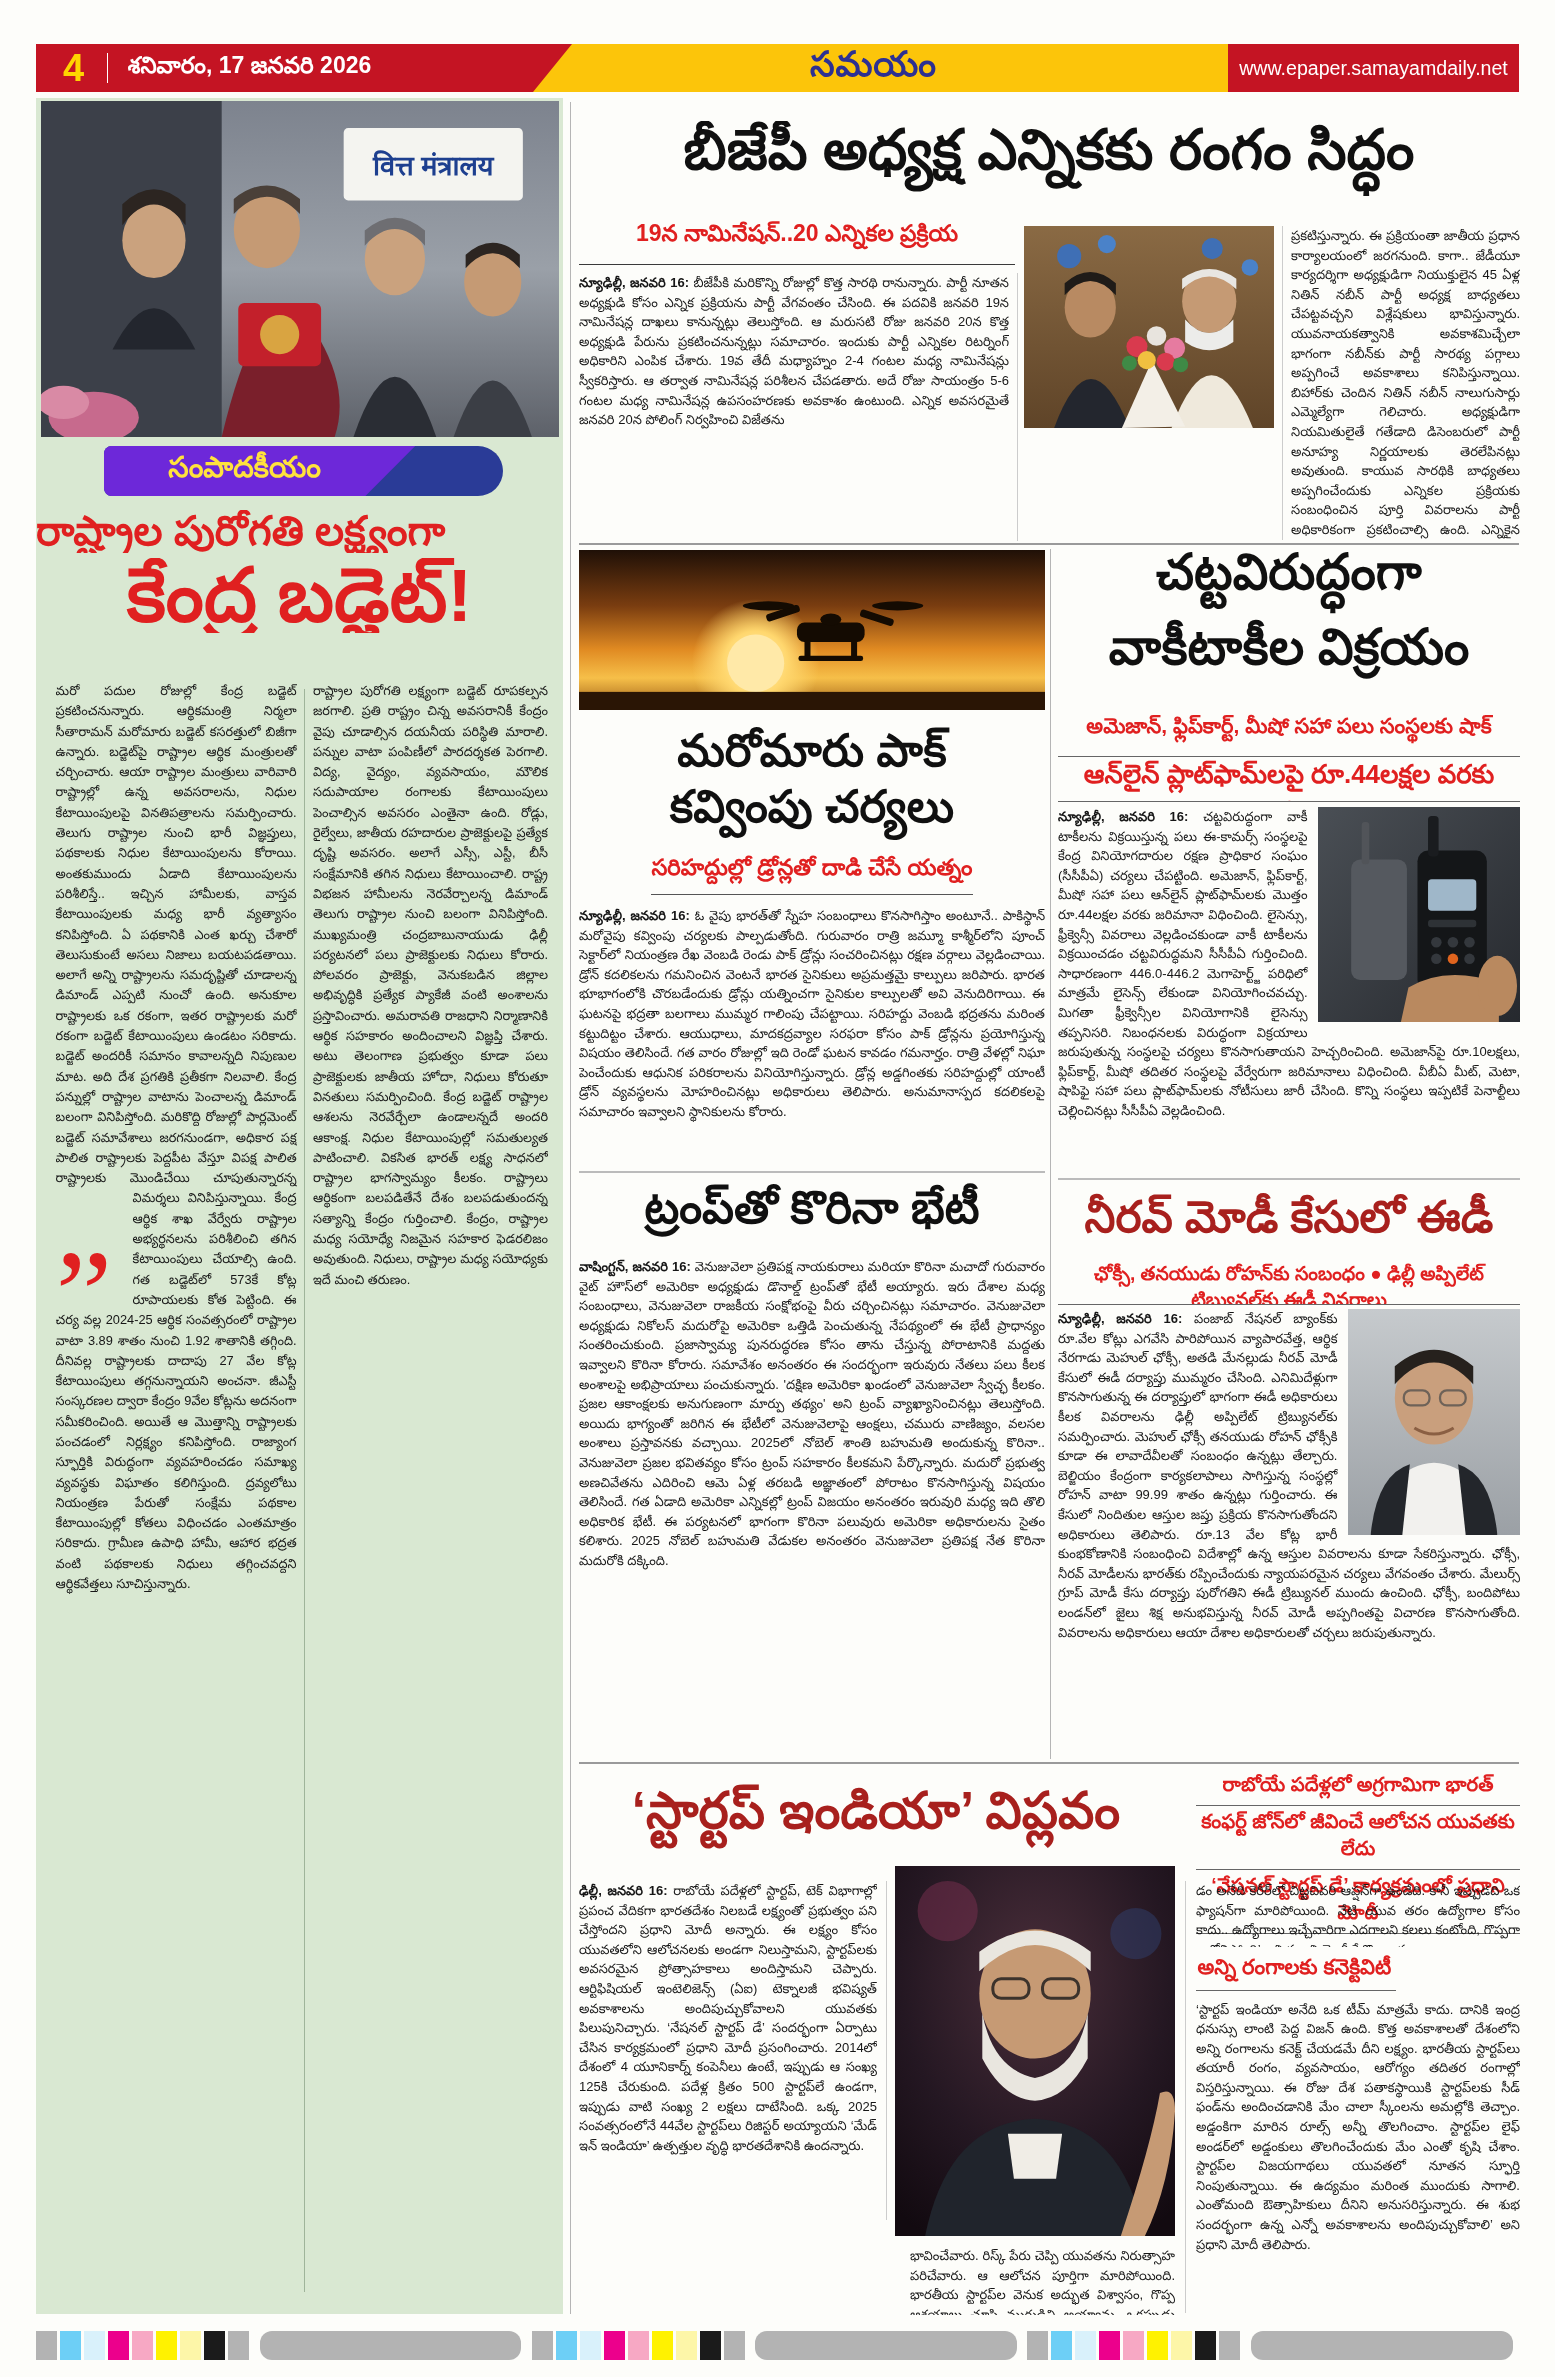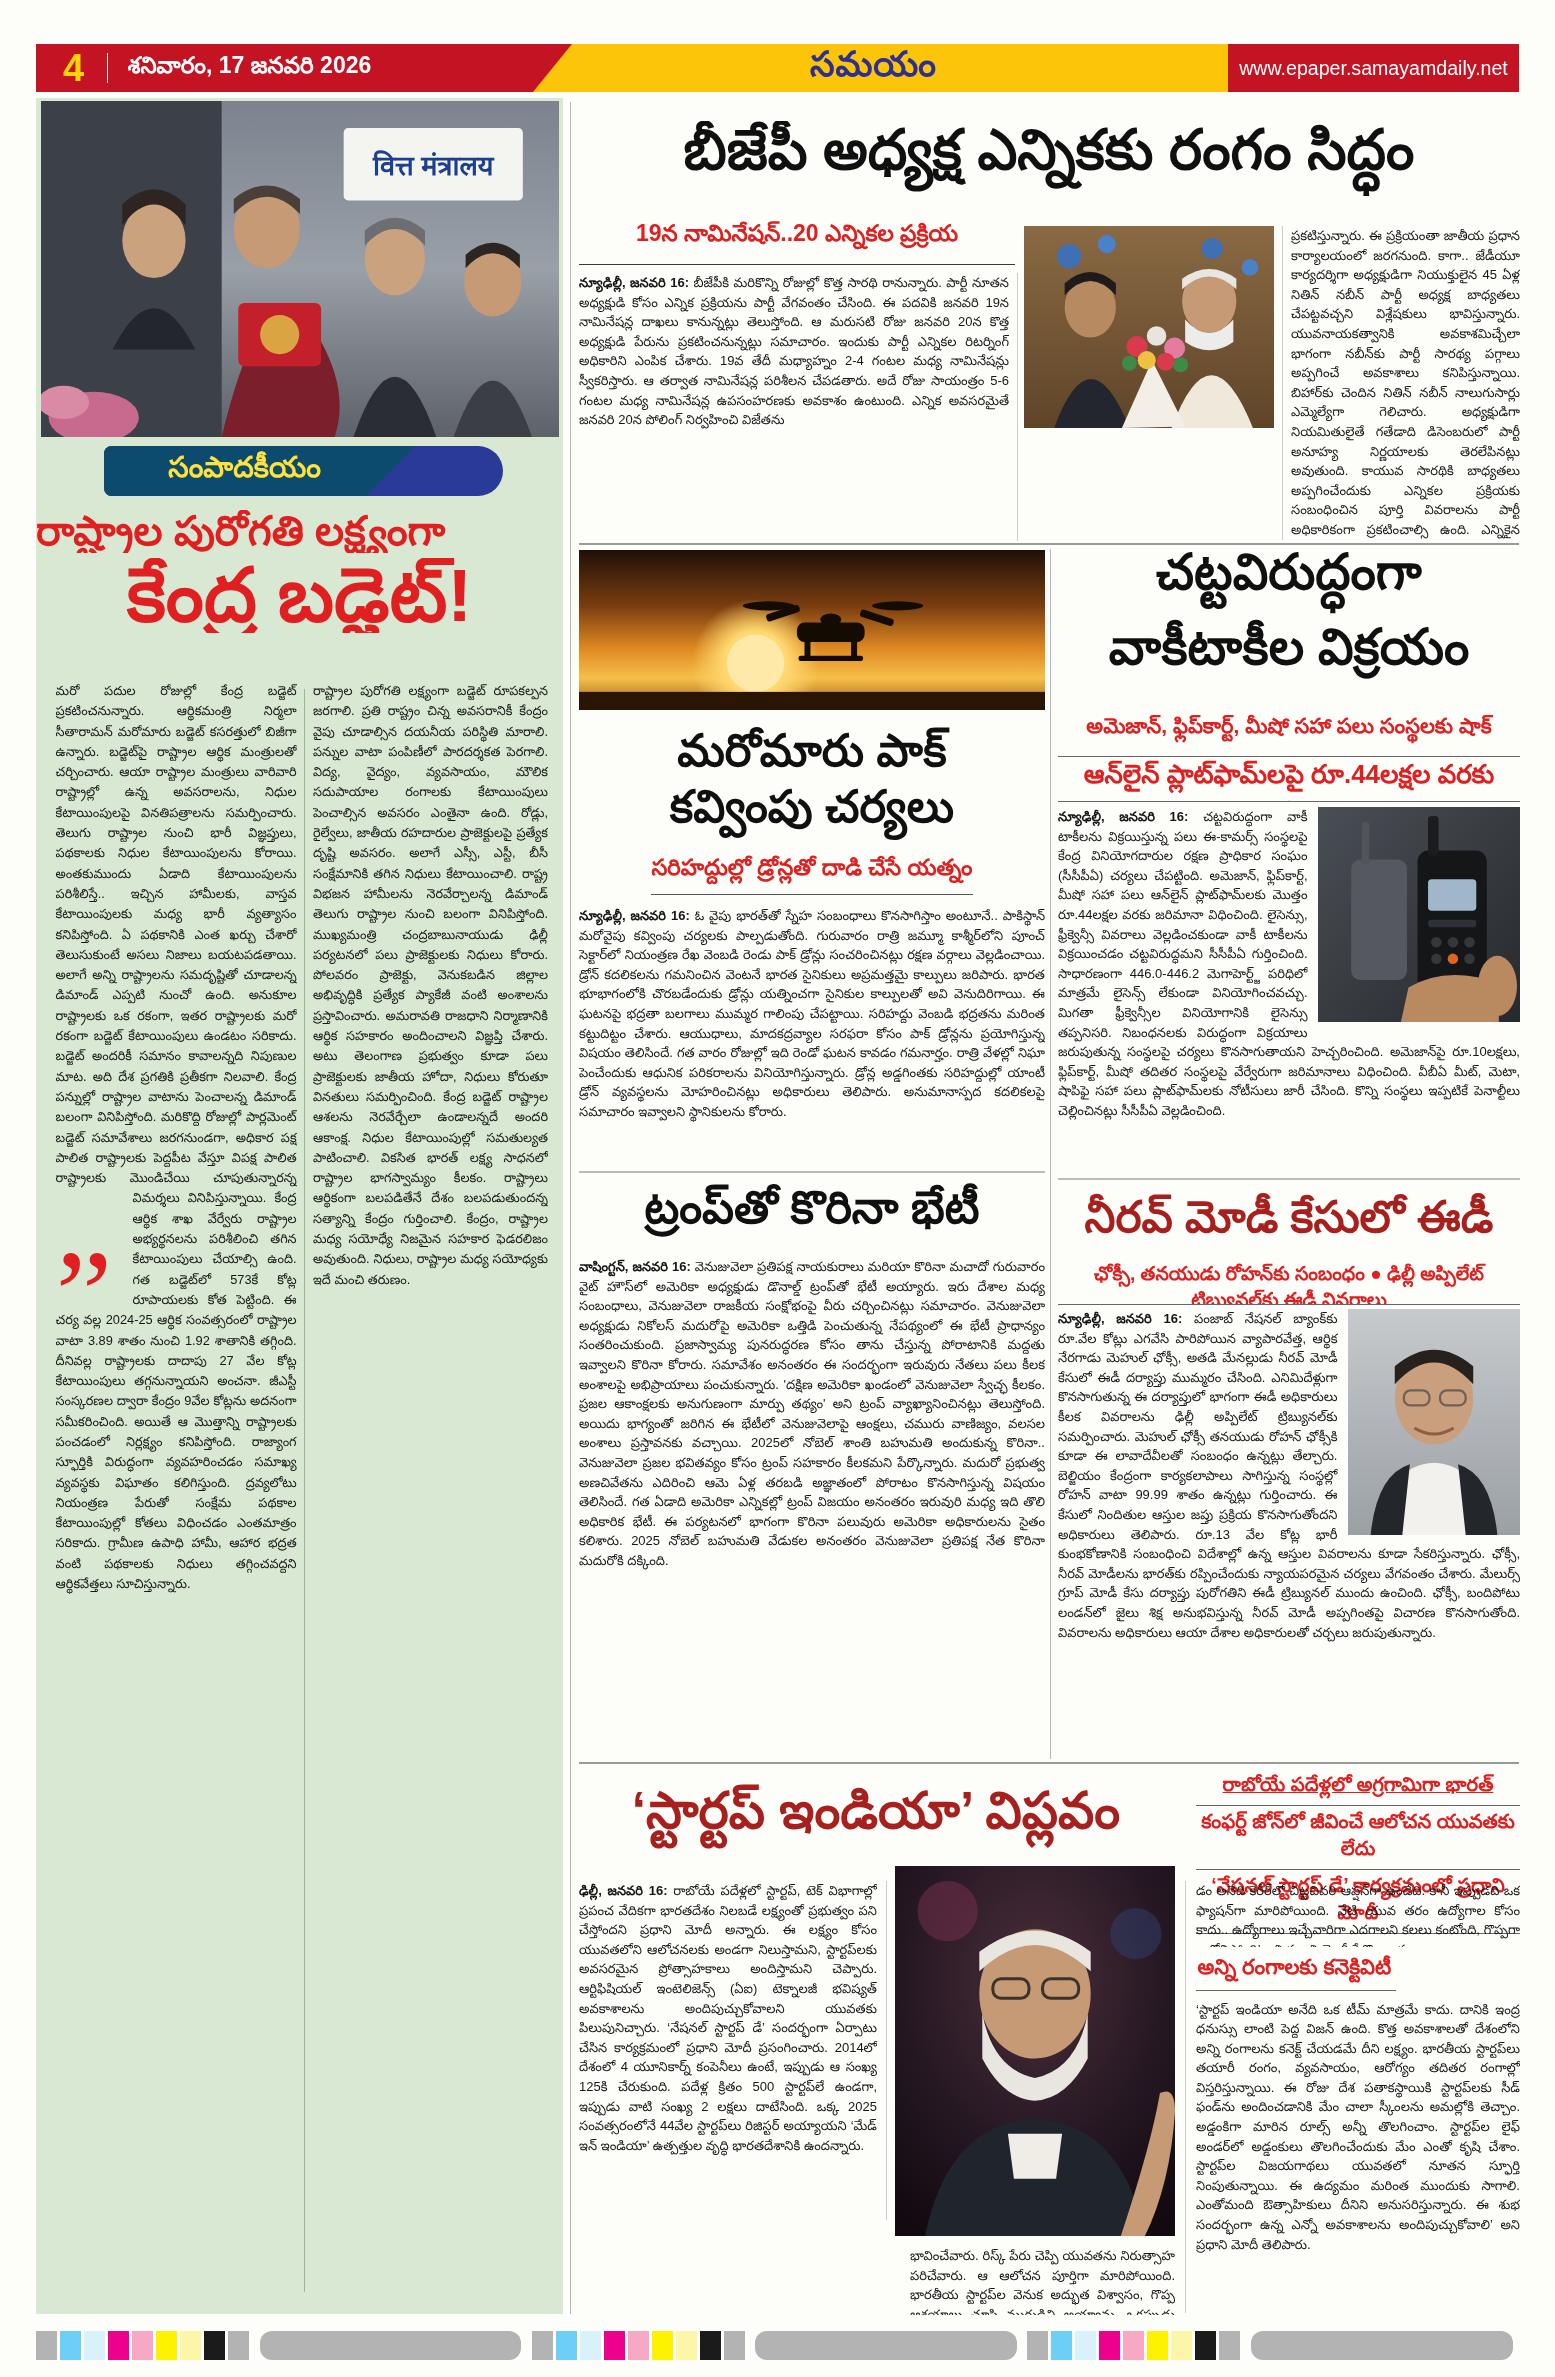--- a/index.html
+++ b/index.html
@@ -18,21 +18,21 @@
   .hdr-div{width:1.5px;height:30px;background:#fff;margin:0 19.6px 0 22.6px;}
   .hdr-date{color:#fff;font-size:23px;font-weight:bold;}
   .masthead{position:absolute;left:482px;top:0;width:711px;height:48px;display:flex;
     align-items:center;justify-content:center;color:#2d3092;font-size:35px;font-weight:bold;
     letter-spacing:0.8px;}
   .website{color:#fff;font-size:19.6px;}
   
   .edcol{position:absolute;left:36px;top:98px;width:527px;height:2216px;background:#d9e8d2;}
   .ed-pill{position:absolute;left:68px;top:348px;width:399px;height:50px;}
   .ed-pill-blue{position:absolute;left:0;top:0;width:100%;height:100%;background:#2a3b97;border-radius:7.5px 25px 25px 7.5px;}
-  .ed-pill-mag{position:absolute;left:0;top:0;width:78%;height:100%;background:#0c4a6e;
+  .ed-pill-mag{position:absolute;left:0;top:0;width:78%;height:100%;background:#6d28d9;
     clip-path:polygon(0 0,100% 0,84% 100%,0 100%);border-radius:7.5px 0 0 7.5px;
     display:flex;align-items:center;justify-content:center;}
   .ed-label{color:#ffe23c;font-size:29px;font-weight:bold;padding-right:30px;}
   .ed-h1{position:absolute;left:0;top:412px;width:527px;text-align:left;color:#e02020;
     font-size:41px;font-weight:bold;line-height:1.05;}
   .ed-h2{position:absolute;left:0;top:460px;width:527px;text-align:center;color:#e02020;
     font-size:75px;font-weight:bold;line-height:1.0;}
   .ed-body{font-size:12.8px;line-height:20.3px;text-align:justify;color:#161616;}
   .ed-c1{position:absolute;left:19.6px;top:583px;width:241px;height:1618px;overflow:hidden;}
   .ed-c2{position:absolute;left:277px;top:583px;width:235px;height:1618px;overflow:hidden;}
@@ -303,21 +303,21 @@
       <span>పంజాబ్ నేషనల్ బ్యాంక్‌కు రూ.వేల కోట్లు ఎగవేసి పారిపోయిన వ్యాపారవేత్త, ఆర్థిక నేరగాడు మెహుల్ ఛోక్సీ, అతడి మేనల్లుడు నీరవ్ మోడీ కేసులో ఈడీ దర్యాప్తు ముమ్మరం చేసింది. ఎనిమిదేళ్లుగా కొనసాగుతున్న ఈ దర్యాప్తులో భాగంగా ఈడీ అధికారులు కీలక వివరాలను ఢిల్లీ అప్పిలేట్ ట్రిబ్యునల్‌కు సమర్పించారు. మెహుల్ ఛోక్సీ తనయుడు రోహన్ ఛోక్సీకి కూడా ఈ లావాదేవీలతో సంబంధం ఉన్నట్లు తేల్చారు. బెల్జియం కేంద్రంగా కార్యకలాపాలు సాగిస్తున్న సంస్థల్లో రోహన్ వాటా 99.99 శాతం ఉన్నట్లు గుర్తించారు. ఈ కేసులో నిందితుల ఆస్తుల జప్తు ప్రక్రియ కొనసాగుతోందని అధికారులు తెలిపారు. రూ.13 వేల కోట్ల భారీ కుంభకోణానికి సంబంధించి విదేశాల్లో ఉన్న ఆస్తుల వివరాలను కూడా సేకరిస్తున్నారు. ఛోక్సీ, నీరవ్ మోడీలను భారత్‌కు రప్పించేందుకు న్యాయపరమైన చర్యలు వేగవంతం చేశారు. మేలుర్స్ గ్రూప్ మోడీ కేసు దర్యాప్తు పురోగతిని ఈడీ ట్రిబ్యునల్ ముందు ఉంచింది. ఛోక్సీ, బందిపోటు లండన్‌లో జైలు శిక్ష అనుభవిస్తున్న నీరవ్ మోడీ అప్పగింతపై విచారణ కొనసాగుతోంది. వివరాలను అధికారులు ఆయా దేశాల అధికారులతో చర్చలు జరుపుతున్నారు.</span>
     </div>
   </div>
 
   <div class="hrule" style="left:579px;top:1762px;width:940px;"></div>
 
   <div class="abs" style="left:579px;top:1767px;width:940px;height:548px;">
     <div class="hl-black clip" style="position:absolute;left:0;top:13.5px;width:594px;height:81px;font-size:51px;color:#a8201d;">‘స్టార్టప్ ఇండియా’ విప్లవం</div>
 
     <div class="abs" style="left:617px;top:4.5px;width:324px;height:110px;">
-      <div class="kicker clip" style="font-size:19.6px;border-bottom:1.1px solid #666;padding:1.5px 0 4.5px;text-decoration:underline;">రాబోయే పదేళ్లలో అగ్రగామిగా భారత్</div>
+      <div class="kicker clip" style="font-size:19.6px;border-bottom:1.1px solid #666;padding:1.5px 0 4.5px;">రాబోయే పదేళ్లలో అగ్రగామిగా భారత్</div>
       <div class="kicker clip" style="font-size:19.6px;border-bottom:1.1px solid #666;padding:4.5px 0 4.5px;">కంఫర్ట్ జోన్‌లో జీవించే ఆలోచన యువతకు లేదు</div>
       <div class="kicker clip" style="font-size:19.6px;border-bottom:1.1px solid #666;padding:4.5px 0 4.5px;">‘నేషనల్ స్టార్టప్ డే’ కార్యక్రమంలో ప్రధాని మోదీ</div>
     </div>
 
     <div class="body-t clip" style="position:absolute;left:0;top:114px;width:298px;height:343px;">
       <b class="dl">ఢిల్లీ, జనవరి 16:</b>
       <span>రాబోయే పదేళ్లలో స్టార్టప్, టెక్ విభాగాల్లో ప్రపంచ వేదికగా భారతదేశం నిలబడే లక్ష్యంతో ప్రభుత్వం పని చేస్తోందని ప్రధాని మోదీ అన్నారు. ఈ లక్ష్యం కోసం యువతలోని ఆలోచనలకు అండగా నిలుస్తామని, స్టార్టప్‌లకు అవసరమైన ప్రోత్సాహకాలు అందిస్తామని చెప్పారు. ఆర్టిఫిషియల్ ఇంటెలిజెన్స్ (ఏఐ) టెక్నాలజీ భవిష్యత్ అవకాశాలను అందిపుచ్చుకోవాలని యువతకు పిలుపునిచ్చారు. ‘నేషనల్ స్టార్టప్ డే’ సందర్భంగా ఏర్పాటు చేసిన కార్యక్రమంలో ప్రధాని మోదీ ప్రసంగించారు. 2014లో దేశంలో 4 యూనికార్న్ కంపెనీలు ఉంటే, ఇప్పుడు ఆ సంఖ్య 125కి చేరుకుంది. పదేళ్ల క్రితం 500 స్టార్టప్‌లే ఉండగా, ఇప్పుడు వాటి సంఖ్య 2 లక్షలు దాటేసింది. ఒక్క 2025 సంవత్సరంలోనే 44వేల స్టార్టప్‌లు రిజిస్టర్ అయ్యాయని ‘మేడ్ ఇన్ ఇండియా’ ఉత్పత్తుల వృద్ధి భారతదేశానికి ఉందన్నారు.</span>
     </div>
 
 

